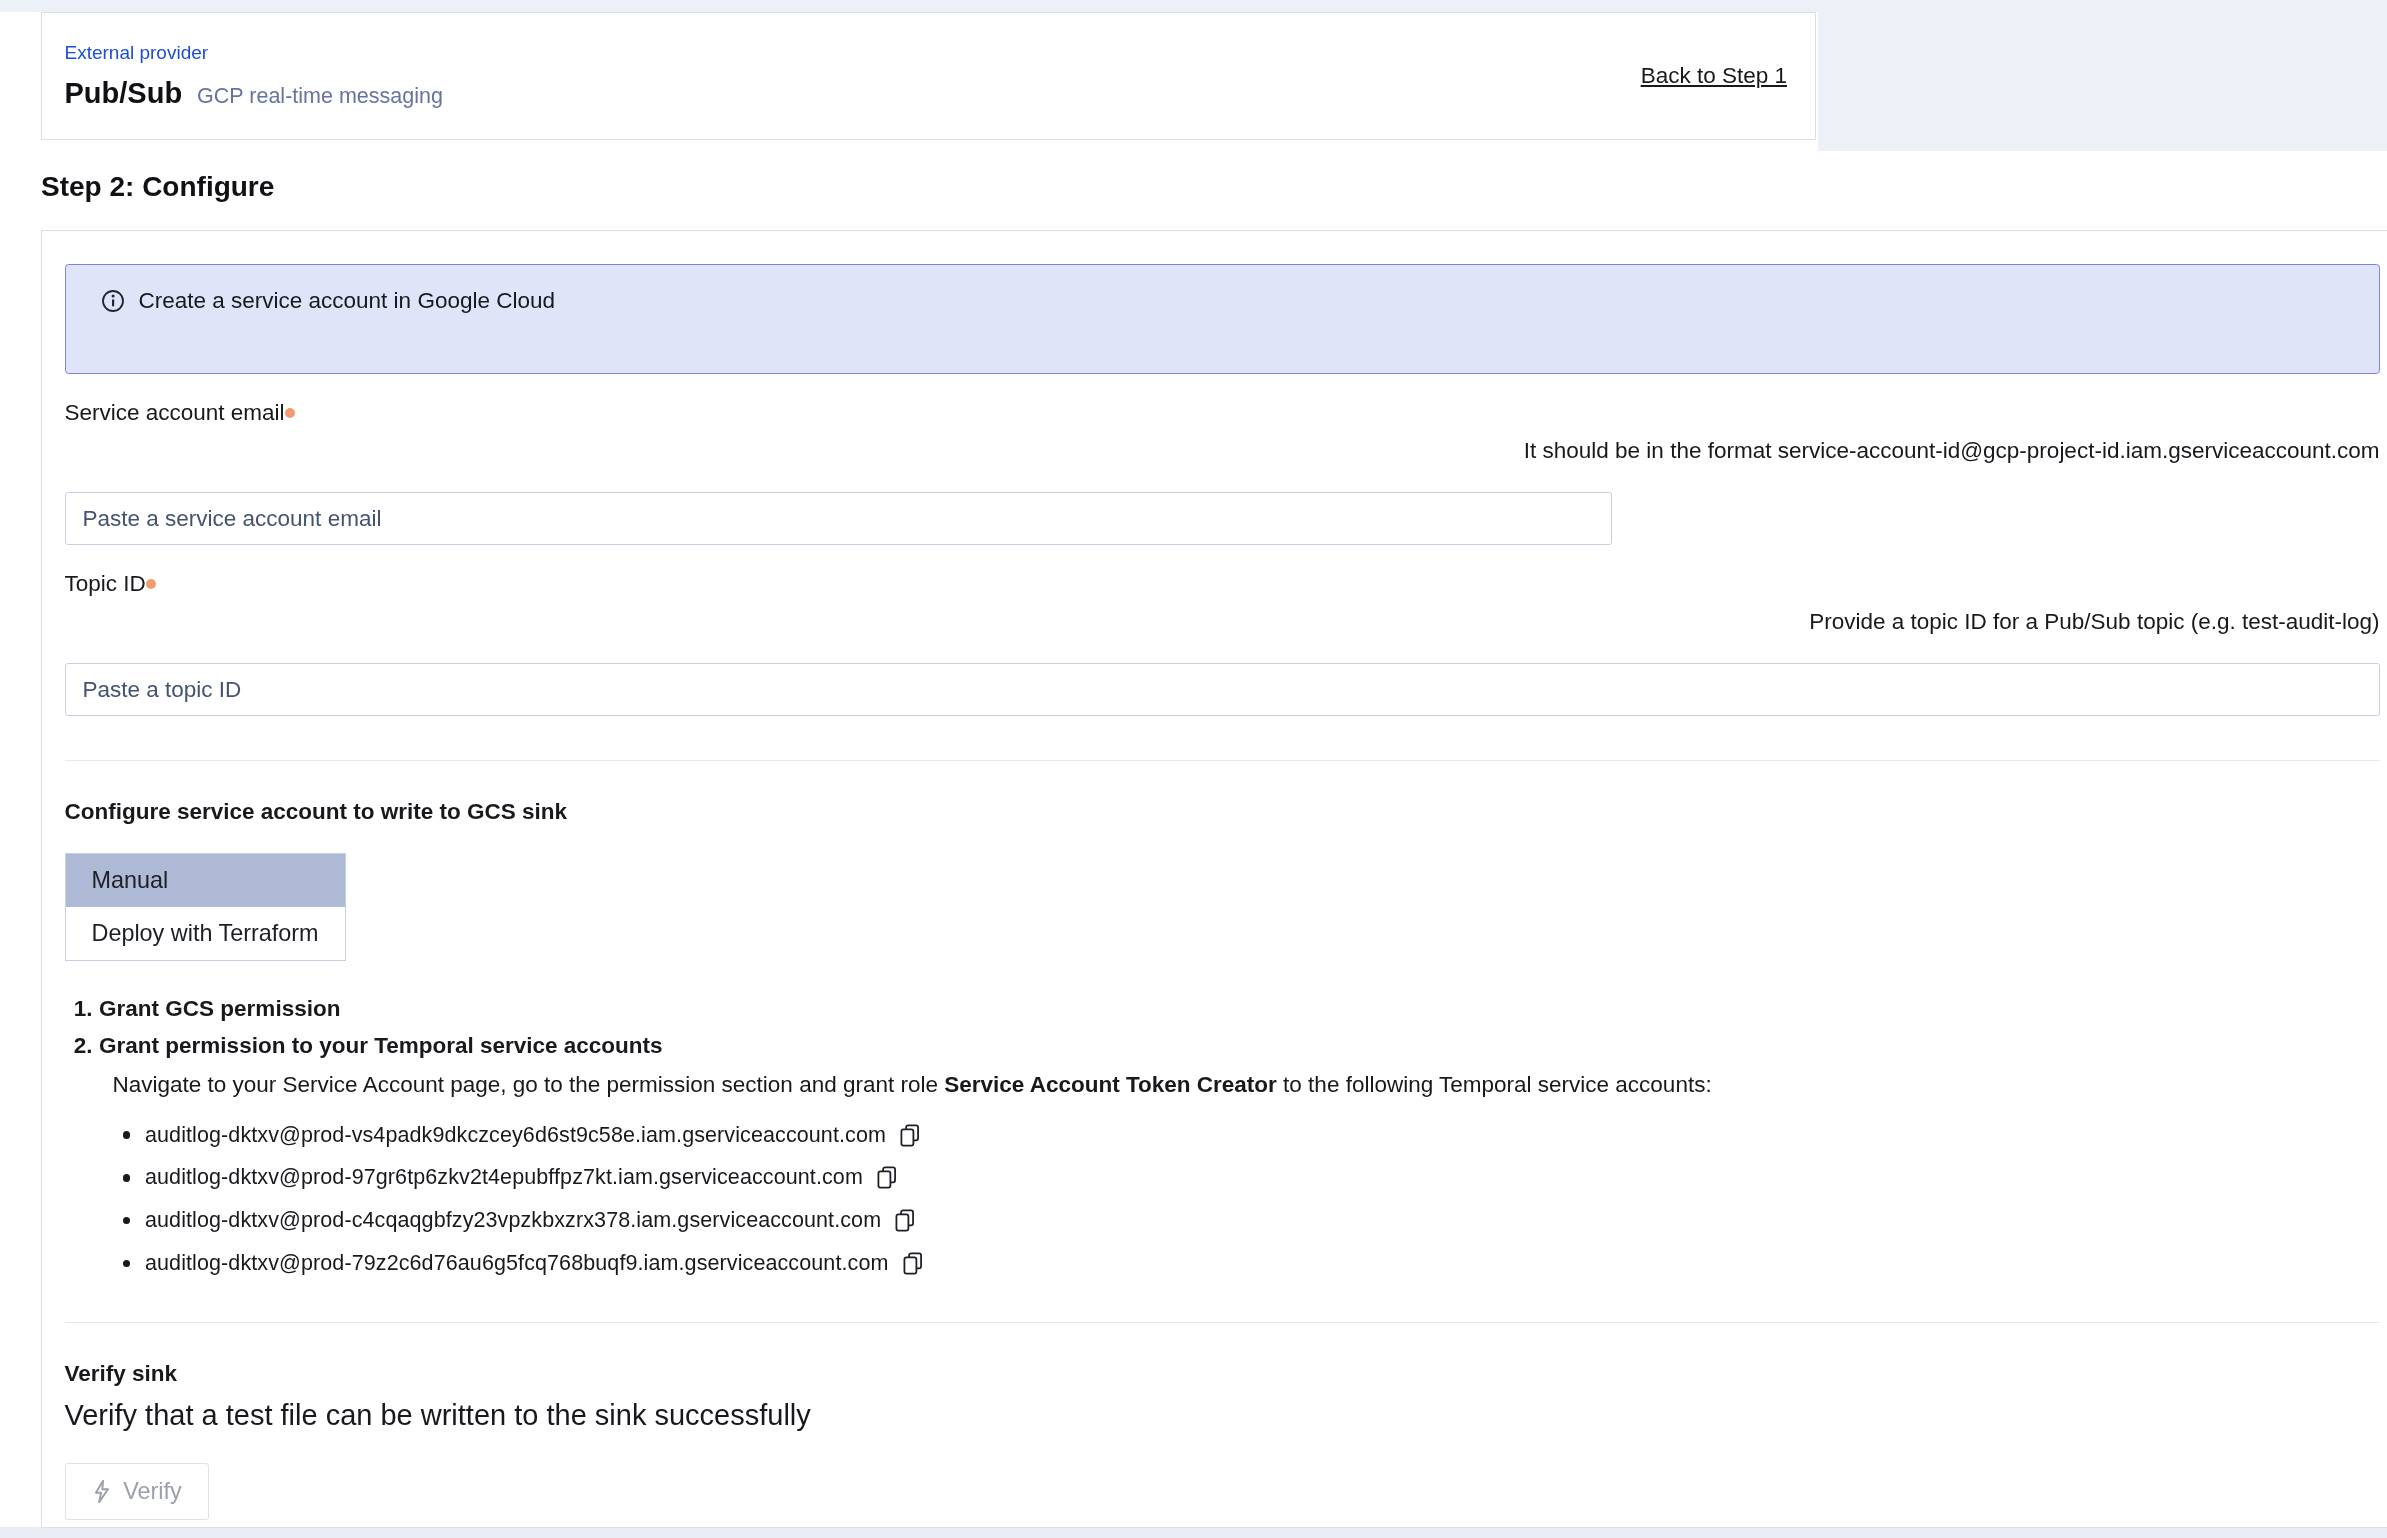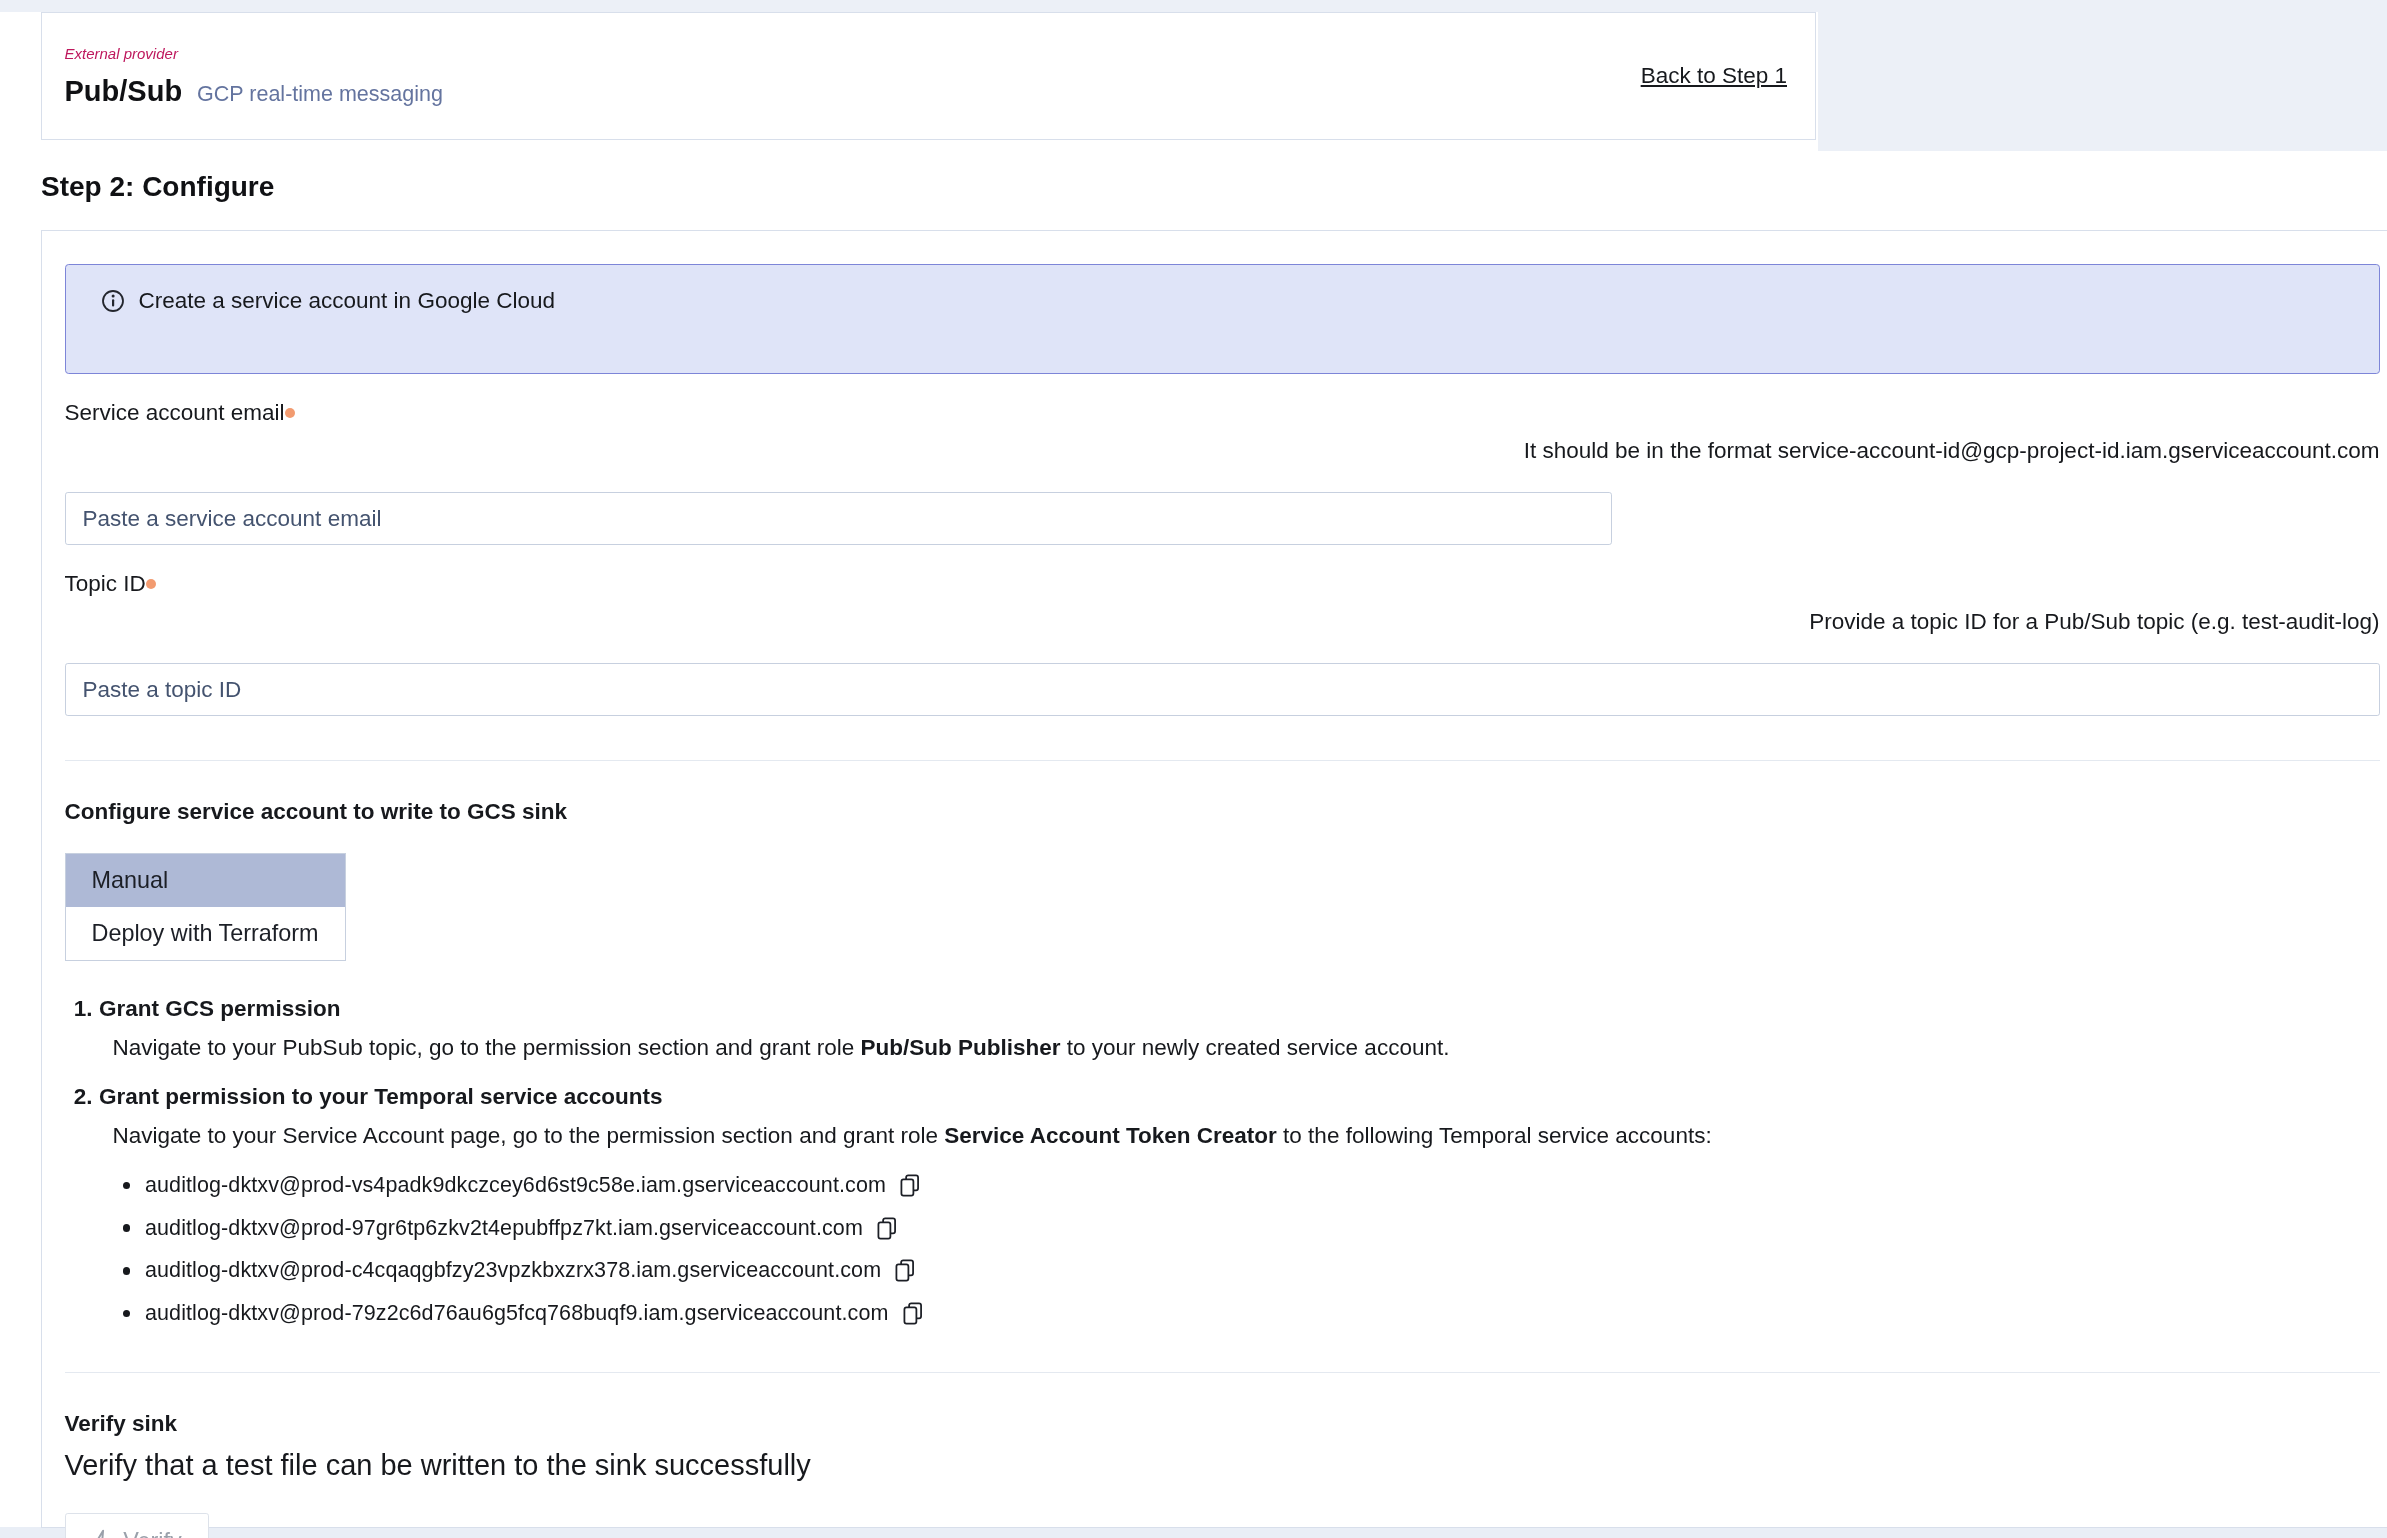--- a/index.html
+++ b/index.html
@@ -19,21 +19,21 @@
   
   .provider-card {
     position: absolute; left: 41px; top: 12px;
     width: 1775px; height: 128px;
     background: #ffffff;
     border: 0.9px solid #d8dfeb;
     display: flex; align-items: center; justify-content: space-between;
     padding: 0 28px 0 22.5px;
   }
   .provider-meta { display: flex; flex-direction: column; gap: 13px; }
-  .provider-label { font-size: 15px; color: #be185d; font-style: italic; }
+  .provider-label { font-size: 19px; color: #1d4ed8; }
   .provider-title-row { display: flex; align-items: baseline; gap: 15px; }
   .provider-name { font-size: 29px; font-weight: 700; color: #101114; }
   .provider-subtitle { font-size: 21.5px; color: #64749f; }
   .back-link {
     font-size: 22.5px; color: #17191d; text-decoration: underline;
     font-weight: 500; cursor: pointer; white-space: nowrap;
   }
 
   
   .page-heading {
@@ -198,21 +198,20 @@
     <div class="tab">Deploy with Terraform</div>
   </div>
 
   <div class="steps">
 
     <div class="step">
       <div class="step-title-row">
         <span class="step-number">1.</span>
         <span>Grant GCS permission</span>
       </div>
-      <div class="step-body"><span>Navigate to your PubSub topic, go to the permission section and grant role </span><b>Pub/Sub Publisher</b><span> to your newly created service account.</span></div>
     </div>
 
     <div class="step">
       <div class="step-title-row">
         <span class="step-number">2.</span>
         <span>Grant permission to your Temporal service accounts</span>
       </div>
       <div class="step-body"><span>Navigate to your Service Account page, go to the permission section and grant role </span><b>Service Account Token Creator</b><span> to the following Temporal service accounts:</span></div>
 
       <ul class="sa-list">

